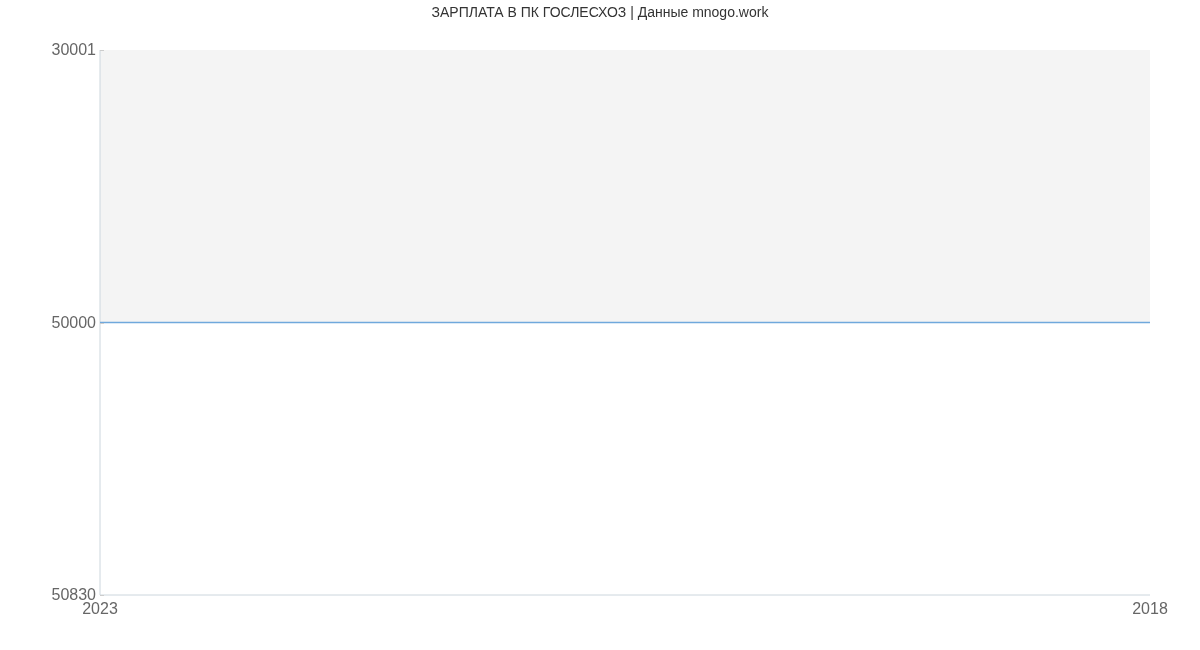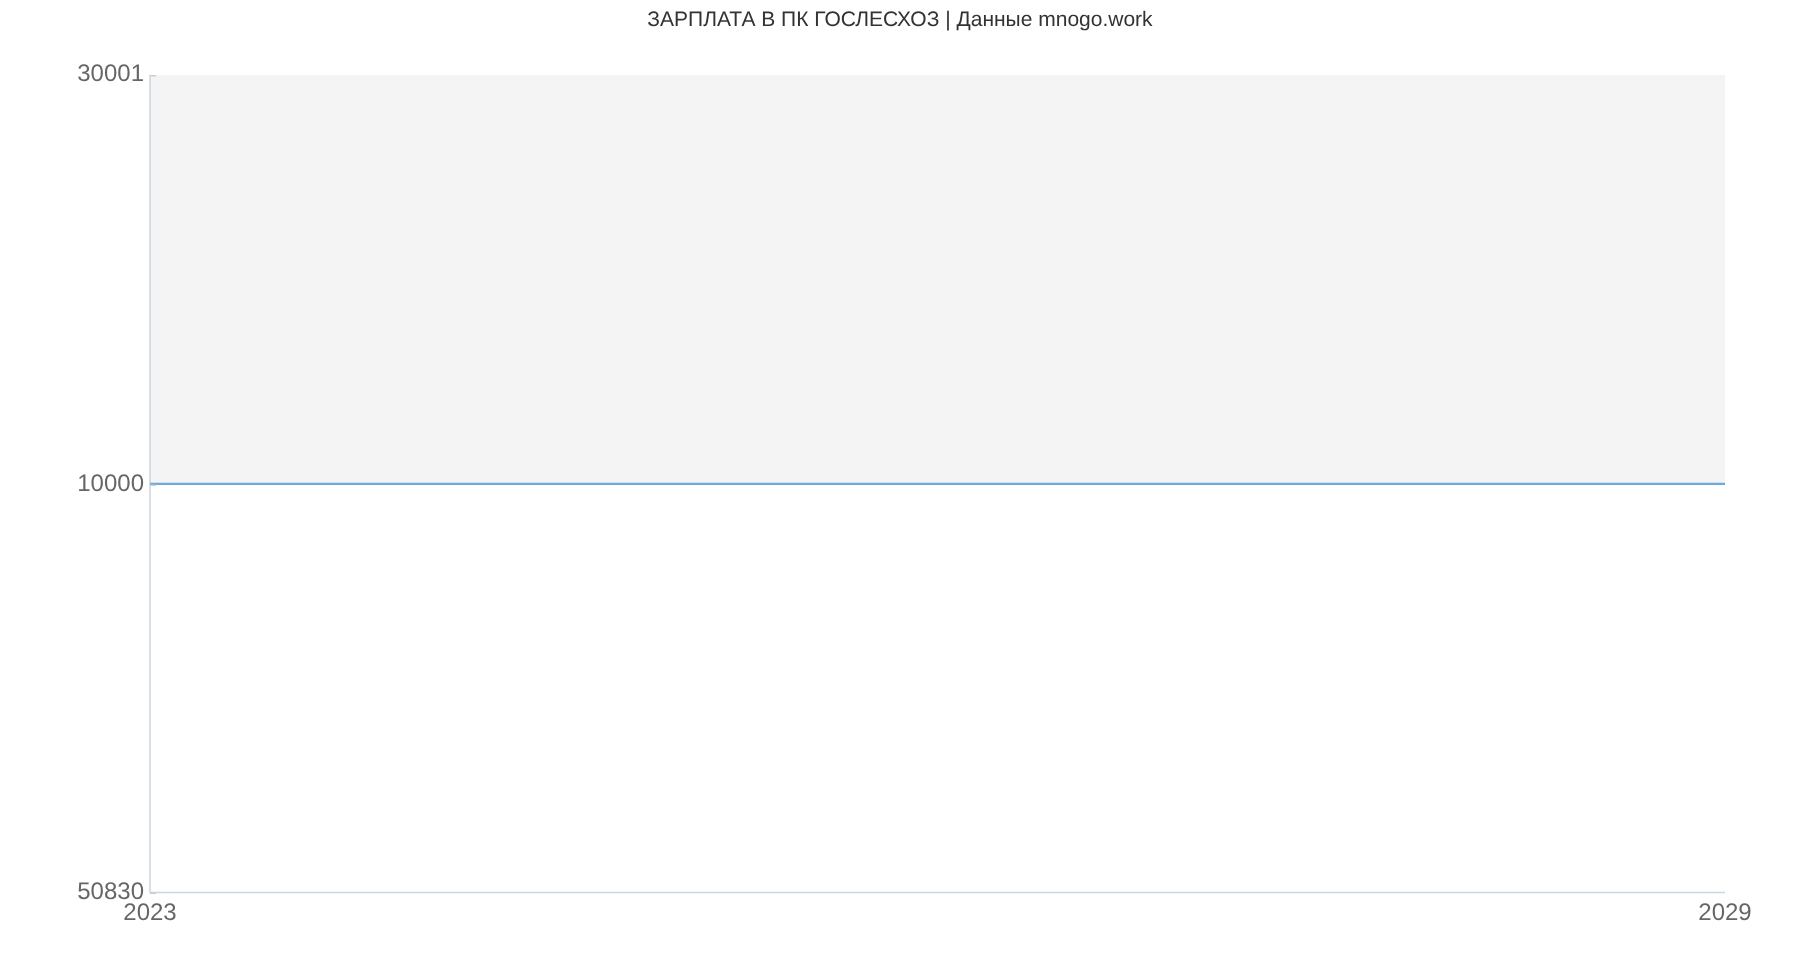--- a/index.html
+++ b/index.html
@@ -86,19 +86,19 @@
       <rect x="0" y="272.5" width="1050" height="272.5" fill="#ffffff"></rect>
 
       <line x1="0" y1="0" x2="0" y2="545" stroke="#ccd6dd" stroke-width="1"></line>
       <line x1="0" y1="545" x2="1050" y2="545" stroke="#ccd6dd" stroke-width="1"></line>
 
       <line x1="0" y1="272.5" x2="1050" y2="272.5" stroke-width="1.5" stroke="#6fa8dc"></line>
     </svg>
   </div>
 
   <div class="ytick t0"><span>50830</span><span class="mark"></span></div>
-  <div class="ytick t1"><span>10000</span><span class="mark"></span></div>
+  <div class="ytick t1"><span>50000</span><span class="mark"></span></div>
   <div class="ytick t2"><span>30001</span><span class="mark"></span></div>
 
   <div class="xtick x0">2023</div>
-  <div class="xtick x1">2029</div>
+  <div class="xtick x1">2018</div>
 
 </div>
 
 </body></html>

